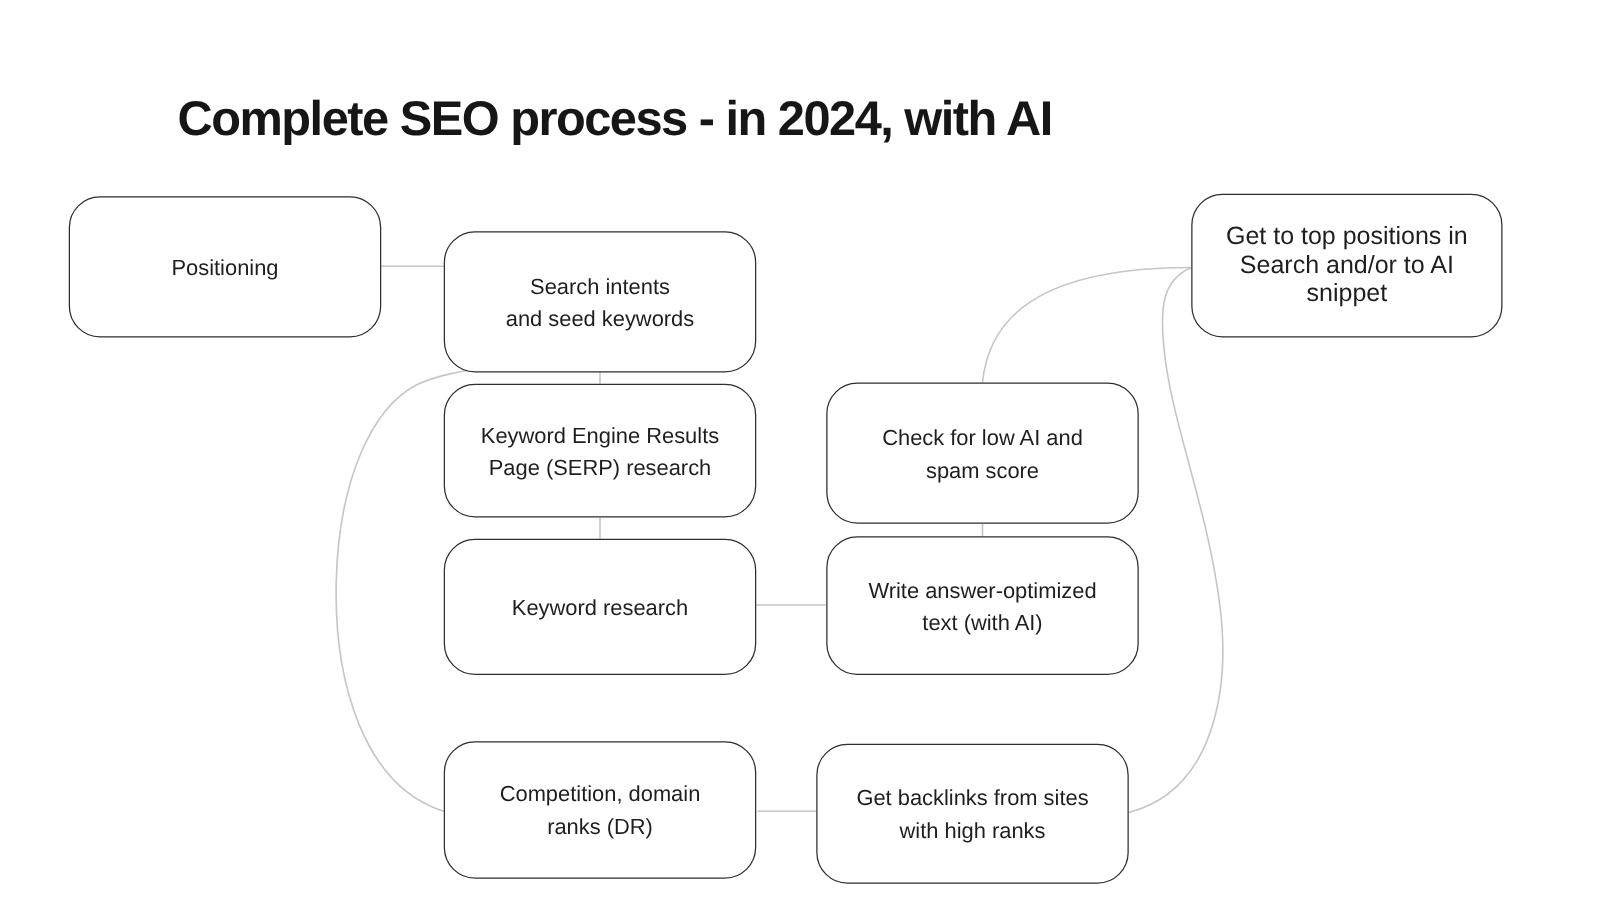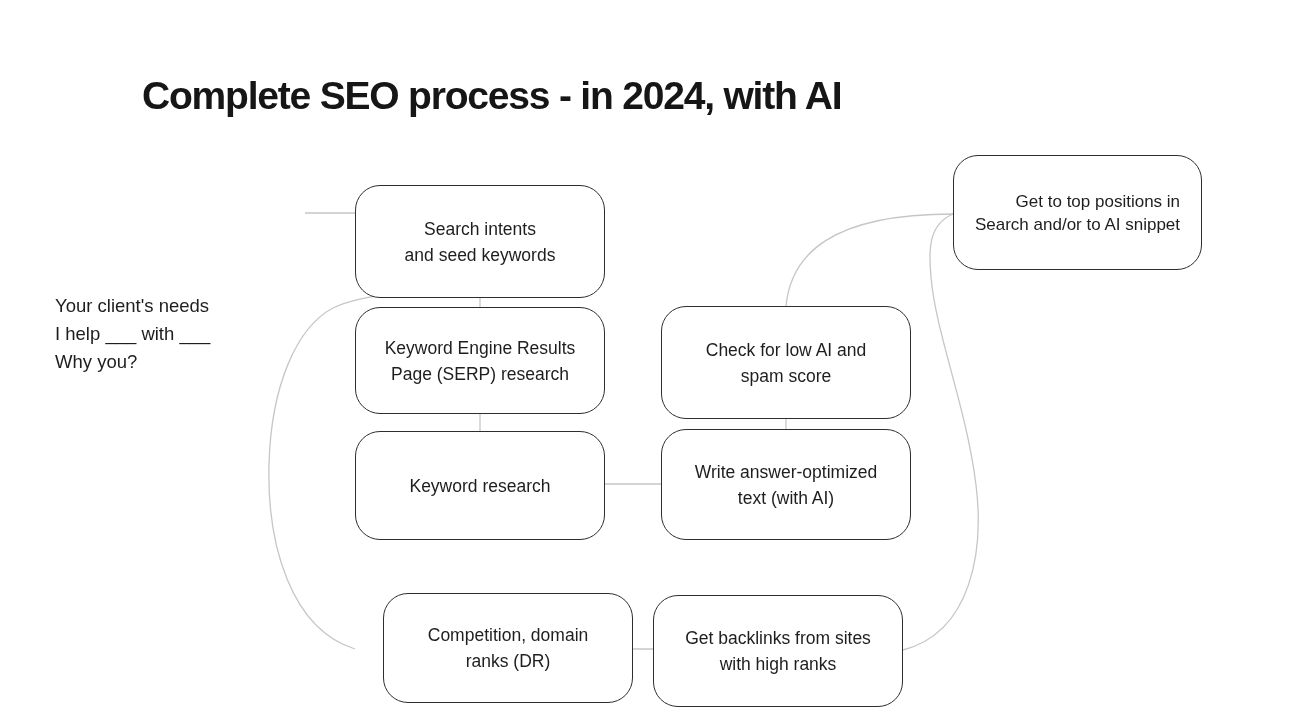--- a/index.html
+++ b/index.html
@@ -19,26 +19,26 @@
   .title{position:absolute;left:142px;top:74px;font-size:39px;font-weight:700;
     letter-spacing:-1.2px;color:var(--title);white-space:nowrap;}
   .notes{position:absolute;left:55px;top:292px;width:270px;font-size:18.5px;
     line-height:28px;color:var(--text);}
   .node{position:absolute;display:flex;align-items:center;justify-content:center;
     text-align:center;background:var(--node-fill);border:1.7px solid var(--node-border);
     border-radius:25px;color:var(--text);font-size:17.5px;line-height:26px;
     white-space:pre-line;padding:6px 10px;cursor:default;}
   #node-positioning  {left:55px;  top:157px; width:250px; height:113px;}
   #node-search-intents{left:355px; top:157px; width:250px; height:113px;margin-top:28px;}
-  #node-get-top      {left:953px; top:155px; width:249px; height:115px; font-size:17px; line-height:23px;text-align:right;}
+  #node-get-top      {left:953px; top:155px; width:249px; height:115px; font-size:20px; line-height:23px;}
   #node-serp         {left:355px; top:307px; width:250px; height:107px;}
   #node-check-ai     {left:661px; top:306px; width:250px; height:113px;}
   #node-keyword      {left:355px; top:431px; width:250px; height:109px;text-align:right;}
   #node-write        {left:661px; top:429px; width:250px; height:111px;}
-  #node-competition  {left:355px; top:593px; width:250px; height:110px;margin-left:28px;}
+  #node-competition  {left:355px; top:593px; width:250px; height:110px;}
   #node-backlinks    {left:653px; top:595px; width:250px; height:112px;}
 </style>
 </head>
 <body>
 
 <div class="canvas">
 
   <svg class="connectors" viewBox="0 0 1292 727" xmlns="http://www.w3.org/2000/svg">
     <path class="conn" d="M305 213 H355"></path>
     <path class="conn" d="M480 270 V307"></path>
@@ -46,26 +46,22 @@
     <path class="conn" d="M605 484 H661"></path>
     <path class="conn" d="M786 419 V429"></path>
     <path class="conn" d="M786 306 C791 255 830 214 953 214"></path>
     <path class="conn" d="M953 214 C930 224 928 246 931 277 C936 335 966 405 976 485 C984 550 972 632 903 650"></path>
     <path class="conn" d="M480 271 C420 296 368 291 333 308 C297 327 271 385 269 465 C267 545 291 629 355 649"></path>
     <path class="conn" d="M606 649 H653"></path>
   </svg>
 
   <h1 class="title">Complete SEO process - in 2024, with AI</h1>
 
-  <div class="notes">
-    <div>Your client's needs</div>
-    <div>I help ___ with ___</div>
-    <div>Why you?</div>
-  </div>
 
+  <div class="node" id="node-positioning">Positioning</div>
 
   <div class="node" id="node-search-intents">Search intents
 and seed keywords</div>
 
   <div class="node" id="node-get-top">Get to top positions in
 Search and/or to AI snippet</div>
 
   <div class="node" id="node-serp">Keyword Engine Results
 Page (SERP) research</div>
 

